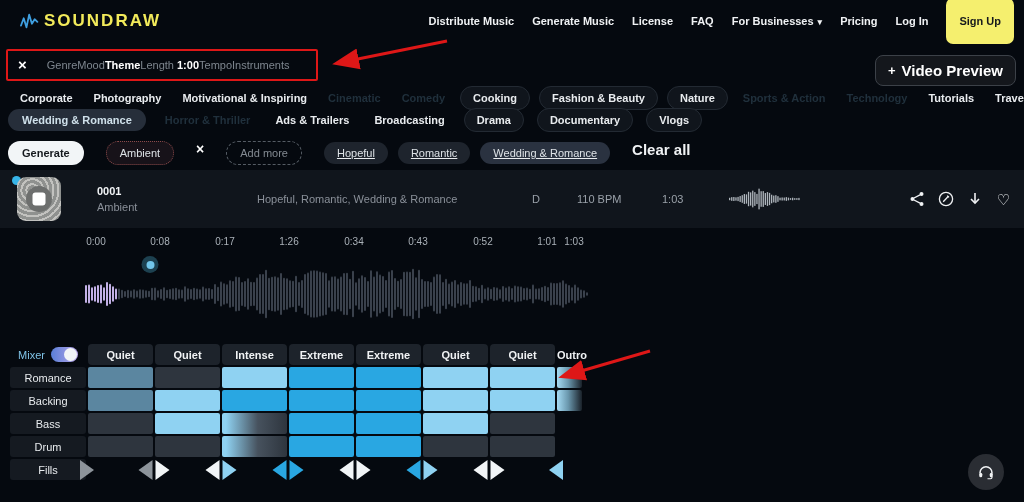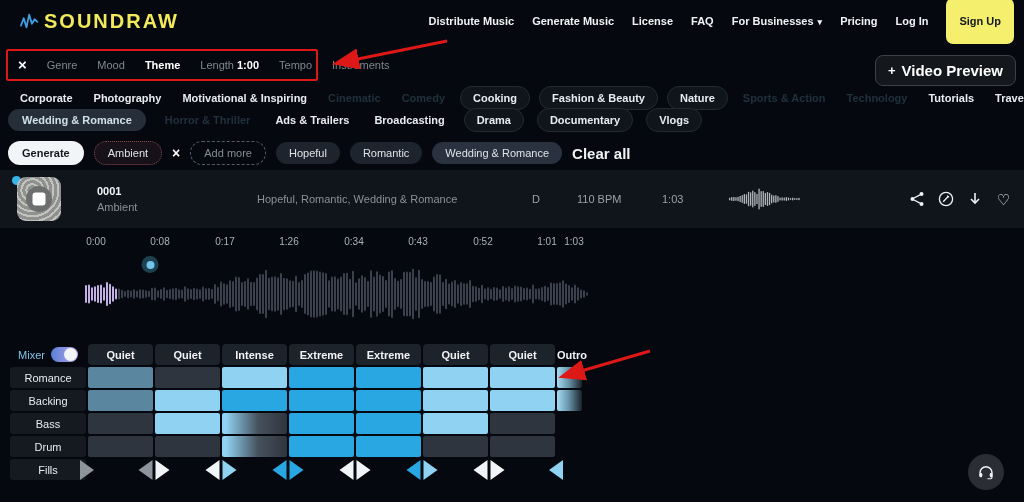--- a/index.html
+++ b/index.html
@@ -10,21 +10,21 @@
     color:#e8ebee;
     position:relative;
   }
   .stage { position:absolute; inset:0; }
 
   
   .topbar { position:absolute; left:0; top:0; width:1024px; height:42px;
     display:flex; align-items:center; justify-content:space-between; padding:0 10px 0 20px; }
   .logo { display:flex; align-items:center; gap:2px; }
   .logo-wave { width:22px; height:20px; }
-  .logo-text { font-size:20px; font-weight:bold; letter-spacing:2px; color:#f2ea5a; }
+  .logo-text { font-size:17px; font-weight:bold; letter-spacing:2px; color:#f2ea5a; }
   .nav { display:flex; align-items:center; gap:18px; }
   .nav-item { font-size:11px; font-weight:bold; color:#f0f2f4; cursor:pointer; white-space:nowrap; }
   .nav-caret { font-size:9px; margin-left:4px; color:#f0f2f4; }
   .signup-btn { background:#f5ef6e; color:#15181c; font-size:11px; font-weight:bold;
     padding:17px 13px; border-radius:7px; border:none; cursor:pointer; }
 
   
   .filterbar { position:absolute; left:18px; top:57px; display:flex; align-items:center; gap:20px; }
   .filter-close { color:#ffffff; font-size:15px; font-weight:bold; cursor:pointer; line-height:1; }
   .filter-item { font-size:11px; color:#7e868f; cursor:pointer; white-space:nowrap; }
@@ -41,21 +41,21 @@
   
   .theme-row { position:absolute; display:flex; align-items:center; }
   #theme-row1 { left:14px; top:86px; gap:9px; width:1000px; }
   #theme-row2 { left:8px; top:108px; gap:13px; }
   .theme { font-size:11px; font-weight:bold; color:#e9ecef; white-space:nowrap; cursor:pointer; padding:5px 6px; }
   .theme.pill { background:#10151c; border:1px solid #232a33; border-radius:14px; padding:5px 12px; }
   .theme.dim { color:#20303c; }
   .theme.selected { background:#262e3a; border-radius:14px; padding:5px 14px; color:#cfe0ea; }
 
   
-  .gen-row { position:absolute; left:8px; top:141px; display:flex; align-items:center; gap:10px; }
+  .gen-row { position:absolute; left:8px; top:141px; display:flex; gap:22px; }
   .generate-btn { background:#f2f5f7; color:#14181d; font-size:11px; font-weight:bold;
     padding:6px 14px; border-radius:14px; border:none; cursor:pointer; }
   .genre-pill { font-size:11px; color:#dde2e6; padding:5px 13px; border-radius:13px;
     border:1px dotted #8a4a4a; background:#171219; cursor:pointer; }
   .remove-x { color:#fff; font-size:14px; font-weight:bold; cursor:pointer; }
   .addmore-pill { font-size:11px; color:#848b93; padding:5px 13px; border-radius:13px;
     border:1px dashed #555c64; cursor:pointer; }
   .tag-pill { font-size:11px; color:#dde2e6; background:#1e242d; padding:5px 13px; border-radius:13px; cursor:pointer; }
   .tag-pill.hl { background:#2a3240; }
   .clear-all { font-size:15px; font-weight:bold; color:#f0f2f4; cursor:pointer; }
@@ -146,21 +146,21 @@
           <span class="nav-item">For Businesses<span class="nav-caret">▾</span></span>
           <span class="nav-item">Pricing</span>
           <span class="nav-item">Log In</span>
         </span>
       <button class="signup-btn">Sign Up</button>
     </div>
   </div>
 
   <div class="filterbar">
     <span class="filter-close">×</span>
-    <span id="filter-items" style="display:flex;gap:20px;align-items:center;">
+    <span id="filter-items" style="display:flex;align-items:center;">
         <span class="filter-item">Genre</span>
         <span class="filter-item">Mood</span>
         <span class="filter-item active">Theme</span>
         <span class="filter-item">Length<span class="filter-val">1:00</span></span>
         <span class="filter-item">Tempo</span>
         <span class="filter-item">Instruments</span>
       </span>
   </div>
   <div class="red-box"></div>
 
@@ -191,21 +191,21 @@
       <span class="theme pill">Drama</span>
       <span class="theme pill">Documentary</span>
       <span class="theme pill">Vlogs</span>
     </div>
 
   <div class="gen-row">
     <button class="generate-btn">Generate</button>
     <span class="genre-pill">Ambient</span>
     <span class="remove-x">×</span>
     <span class="addmore-pill">Add more</span>
-    <span id="gen-tags" style="display:flex;gap:10px;align-items:center;">
+    <span id="gen-tags" style="display:flex;gap:10px;align-items:center;text-decoration:underline;">
         <span class="tag-pill">Hopeful</span>
         <span class="tag-pill">Romantic</span>
         <span class="tag-pill hl">Wedding &amp; Romance</span>
       </span>
     <span class="clear-all">Clear all</span>
   </div>
 
   <div class="track-row">
     <div class="track-dot"></div>
     <div class="thumb">

